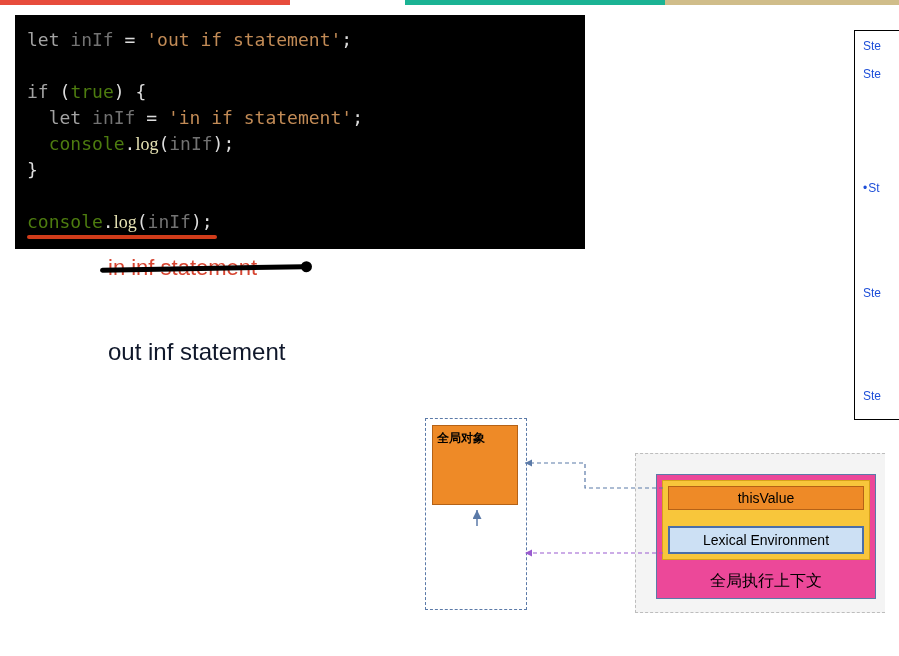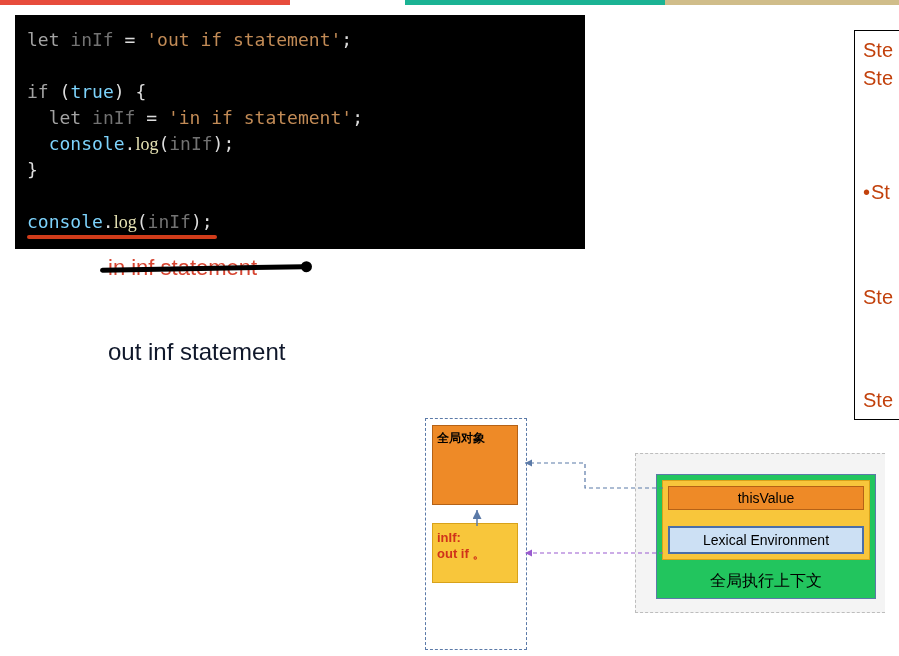--- a/index.html
+++ b/index.html
@@ -25,21 +25,21 @@
     width:570px;
     background:#000; color:#dcdcdc;
     font-family: "Consolas", "Menlo", monospace;
     font-size:18px; line-height:26px;
     padding:12px 12px 14px 12px;
     white-space:pre;
   }
   .kw1 { color:#a3a3a3; }      
   .var { color:#737373;text-align:center; }      
   .str { color:#c28b56; }      
-  .obj { color:#7dd3fc;text-align:right; }      
+  .obj { color:#4d7c0f;text-align:right; }      
   .fn  { color:#e6e2b3;font-family:Liberation Serif, serif; }      
   .pn  { color:#dcdcdc; }
   .underline-red {
     position:absolute; left:12px; bottom:10px;
     width:190px; height:4px; background:#d13c1a; border-radius:2px;
   }
 
   .strike-wrap {
     position:absolute; top:255px; left:108px;
     color:#d64531; font-size:22px;
@@ -58,36 +58,36 @@
     position:absolute; top:338px; left:108px;
     color:#0f172a; font-size:24px;
     font-family:Arial,sans-serif;
   }
 
   .steps-box {
     position:absolute; top:30px; right:0;
     width:45px; height:390px;
     border:1px solid #000; border-right:none;
     background:#fff;
-    font-size:20px; color:#c2410c;
+    font-size:12px; color:#1d4ed8;
     padding:8px 4px;
   }
   .step { position:absolute; left:8px; white-space:nowrap; }
   .s1 { top:8px; }
   .s2 { top:36px; }
   .s3 { top:150px; }
   .s4 { top:255px; }
   .s5 { top:358px; }
   .bullet::before { content:"•"; margin-right:1px; }
 
   
   .diagram { position:absolute; top:418px; left:425px; }
   .heap {
     position:absolute; left:0; top:0;
-    width:102px; height:232px;
+    width:102px; height:192px;
     border:1px dashed #5b7aa8;
     padding:6px;
   }
   .heap-obj {
     width:86px; height:80px;
     background:#ee8a27; border:1px solid #b56216;
     font-size:12px; font-weight:bold;
     padding:4px;
   }
   .heap-rec {
@@ -101,21 +101,21 @@
   .ctx-outer {
     position:absolute; left:210px; top:35px;
     width:250px; height:160px;
     border-top:1px dashed #bdbdbd;
     border-left:1px dashed #bdbdbd;
     border-bottom:1px dashed #bdbdbd;
     background:#f4f4f4;
     padding:20px 0 0 20px;
   }
   .ctx-stack {
-    width:220px; border:1px solid #5b7aa8; background:#22c55e;
+    width:220px; border:1px solid #5b7aa8; background:#ec4899;
   }
   .ctx-top {
     background:#f8c63b; border:1px solid #d8a21a;
     margin:5px; padding:5px;
   }
   .ctx-this {
     background:#ee8a27; border:1px solid #b56216;
     text-align:center; font-size:14px; padding:3px 0;
   }
   .ctx-lex {
@@ -158,24 +158,20 @@
   <div class="step s1">Ste</div>
   <div class="step s2">Ste</div>
   <div class="step s3 bullet">St</div>
   <div class="step s4">Ste</div>
   <div class="step s5">Ste</div>
 </div>
 
 <div class="diagram">
   <div class="heap">
     <div class="heap-obj">全局对象</div>
-    <div class="heap-rec">
-      <span>inIf:</span><br>
-      <span>out if 。</span>
-    </div>
   </div>
 
   <div class="ctx-outer">
     <div class="ctx-stack">
       <div class="ctx-top">
         <div class="ctx-this">thisValue</div>
         <div class="ctx-lex">Lexical Environment</div>
       </div>
       <div class="ctx-label">全局执行上下文</div>
     </div>

